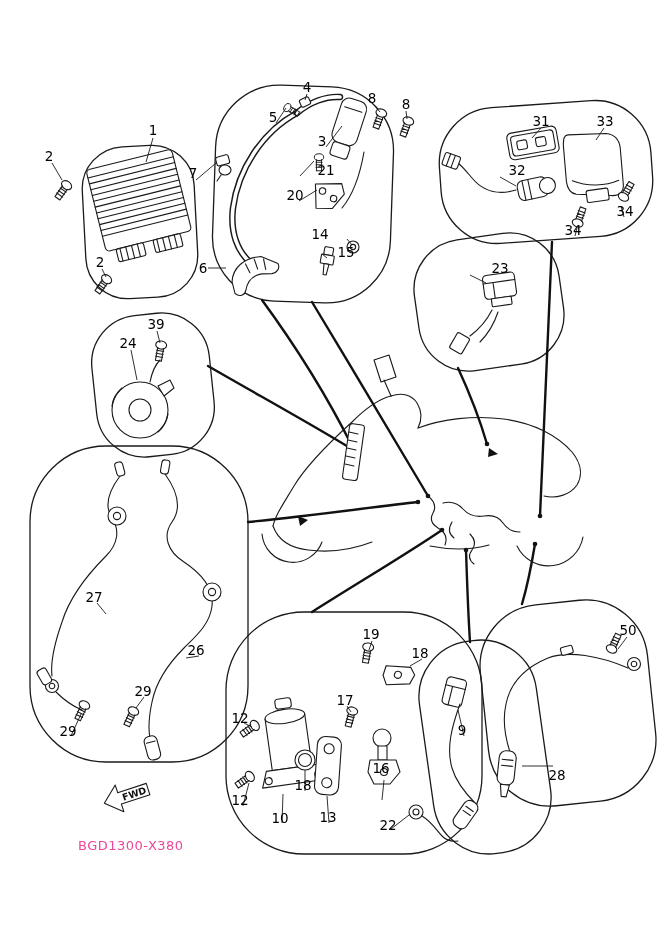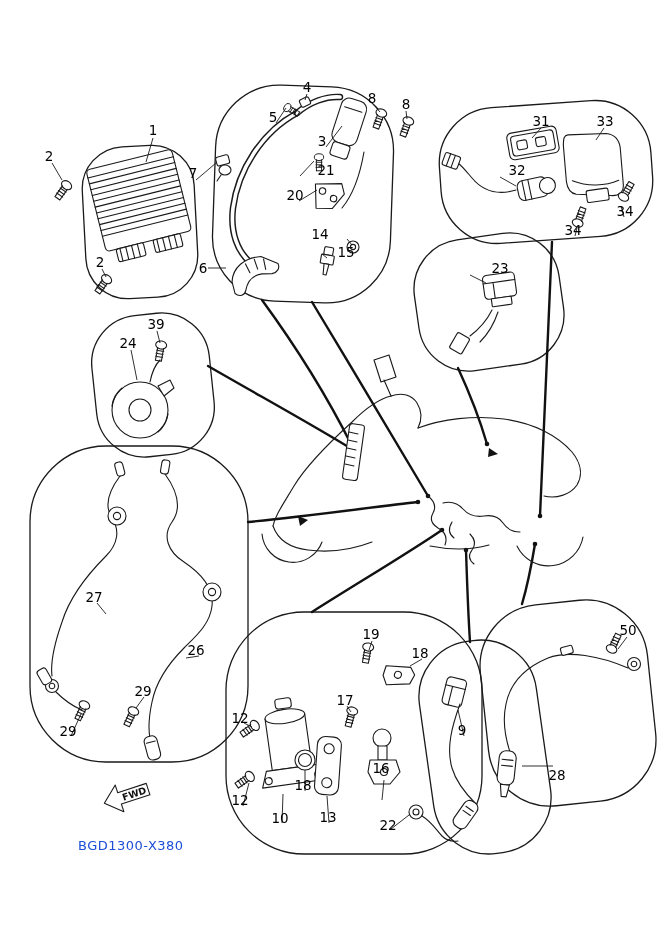--- a/index.html
+++ b/index.html
@@ -17,21 +17,21 @@
   .bold { fill:none; stroke:#111111; stroke-width:2.4; stroke-linecap:round; }
   .thin { fill:none; stroke:#1a1a1a; stroke-width:0.9; }
   .dot  { fill:#111111; stroke:none; }
   .callout-layer { position:absolute; left:0; top:0; width:100%; height:100%; pointer-events:none; }
   .callout {
     position:absolute; transform:translate(-50%,-50%);
     font-size:13.5px; color:#000; line-height:1; letter-spacing:0;
   }
   .diagram-code {
     position:absolute; left:78px; top:838px;
-    font-size:13px; color:#1d4ed8; letter-spacing:0.5px;
+    font-size:13px; color:#ec4899; letter-spacing:0.5px;
   }
 </style>
 </head>
 <body>
 
 <div class="stage">
 
 <svg width="661" height="935" viewBox="0 0 661 935">
   <defs>
     <g id="bolt">

